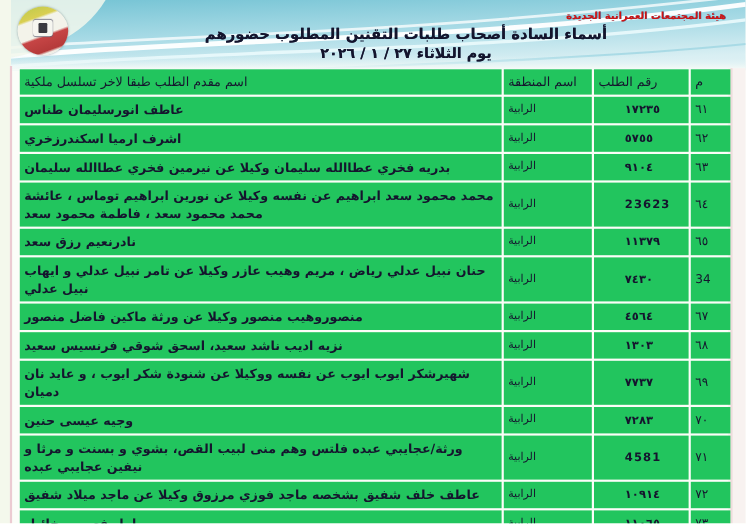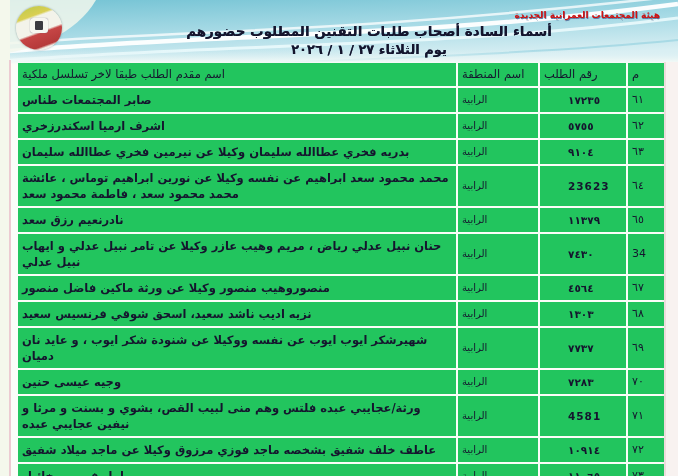--- a/index.html
+++ b/index.html
@@ -132,21 +132,21 @@
         <th>رقم الطلب</th>
         <th>اسم المنطقة</th>
         <th>اسم مقدم الطلب طبقا لاخر تسلسل ملكية</th>
       </tr>
     </thead>
     <tbody id="rows-body">
     <tr>
       <td class="c-no">٦١</td>
       <td class="c-req">١٧٢٣٥</td>
       <td class="c-reg">الرابية</td>
-      <td class="c-name">صابر المجتمعات طناس</td>
+      <td class="c-name">عاطف انورسليمان طناس</td>
     </tr>
 
     <tr>
       <td class="c-no">٦٢</td>
       <td class="c-req">٥٧٥٥</td>
       <td class="c-reg">الرابية</td>
       <td class="c-name">اشرف ارميا اسكندرزخري</td>
     </tr>
 
     <tr>

